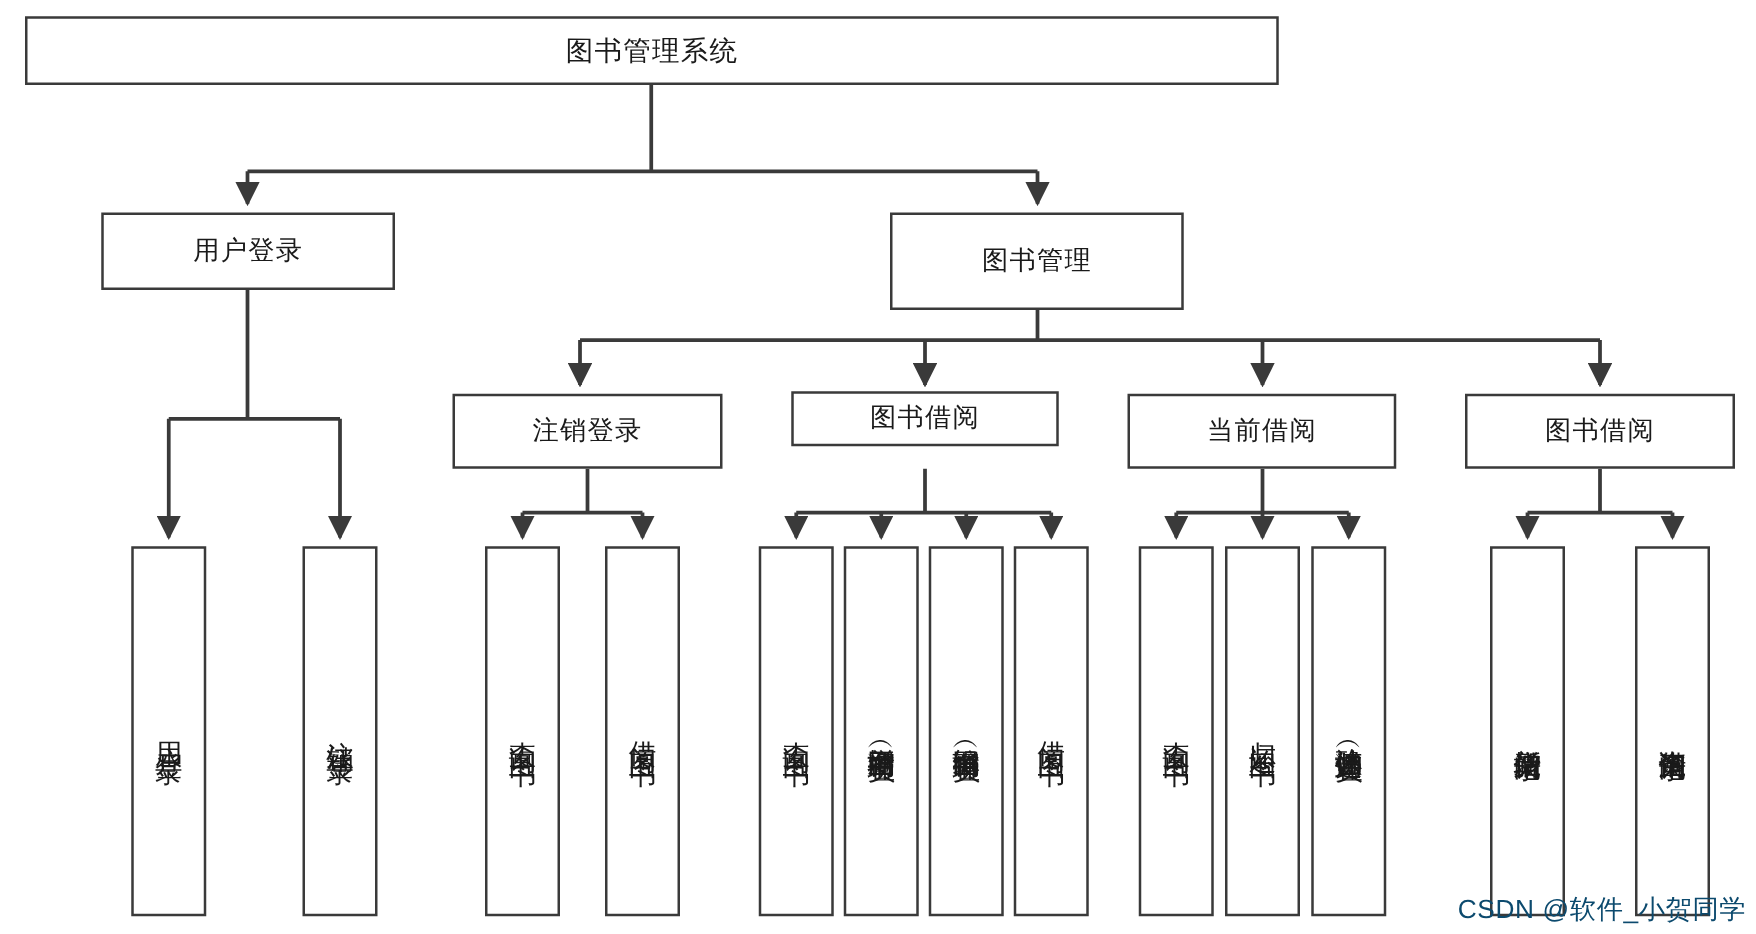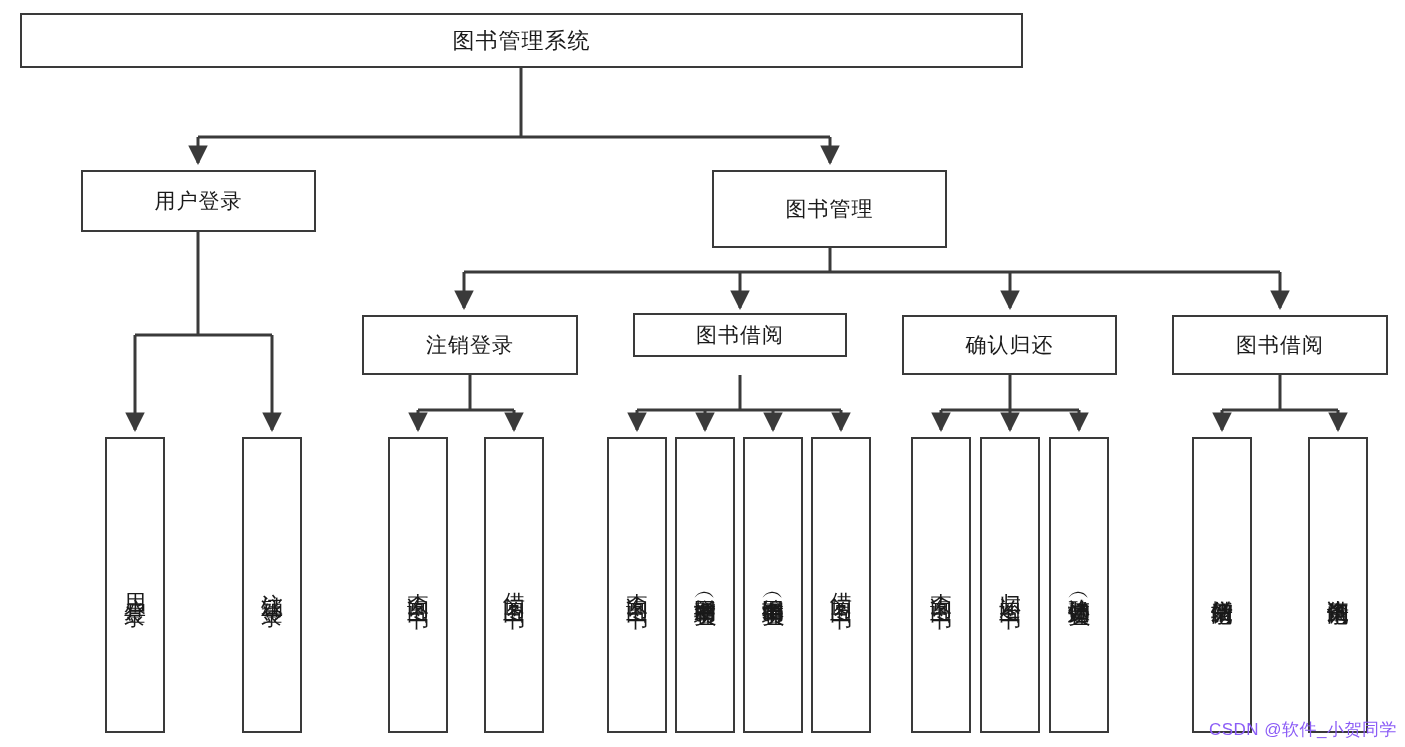--- a/index.html
+++ b/index.html
@@ -61,22 +61,22 @@
     white-space: nowrap;
     max-height: 100%;
   }
   .node.vert.tight .label {
     letter-spacing: 1px;
   }
   .watermark {
     position: absolute;
     right: 8px;
     bottom: 6px;
-    font-size: 17px;
-    color: #8b5cf6;
+    font-size: 21px;
+    color: #0c4a6e;
     white-space: nowrap;
     letter-spacing: 0.5px;
   }
 </style>
 </head>
 <body>
 
 <div id="canvas">
 
   <svg id="edges" viewBox="0 0 1405 747" xmlns="http://www.w3.org/2000/svg">
@@ -140,21 +140,21 @@
     <span class="label">图书管理</span>
   </div>
 
   <div class="node horiz" style="left:362px; top:315px; width:216px; height:60px;">
     <span class="label">注销登录</span>
   </div>
   <div class="node horiz" style="left:633px; top:313px; width:214px; height:44px;">
     <span class="label">图书借阅</span>
   </div>
   <div class="node horiz" style="left:902px; top:315px; width:215px; height:60px;">
-    <span class="label">确认归还</span>
+    <span class="label">当前借阅</span>
   </div>
   <div class="node horiz" style="left:1172px; top:315px; width:216px; height:60px;">
     <span class="label">图书借阅</span>
   </div>
 
   <div class="node vert" style="left:105px; top:437px; width:60px; height:296px;">
     <span class="label">用户登录</span>
   </div>
   <div class="node vert" style="left:242px; top:437px; width:60px; height:296px;">
     <span class="label">注销登录</span>

